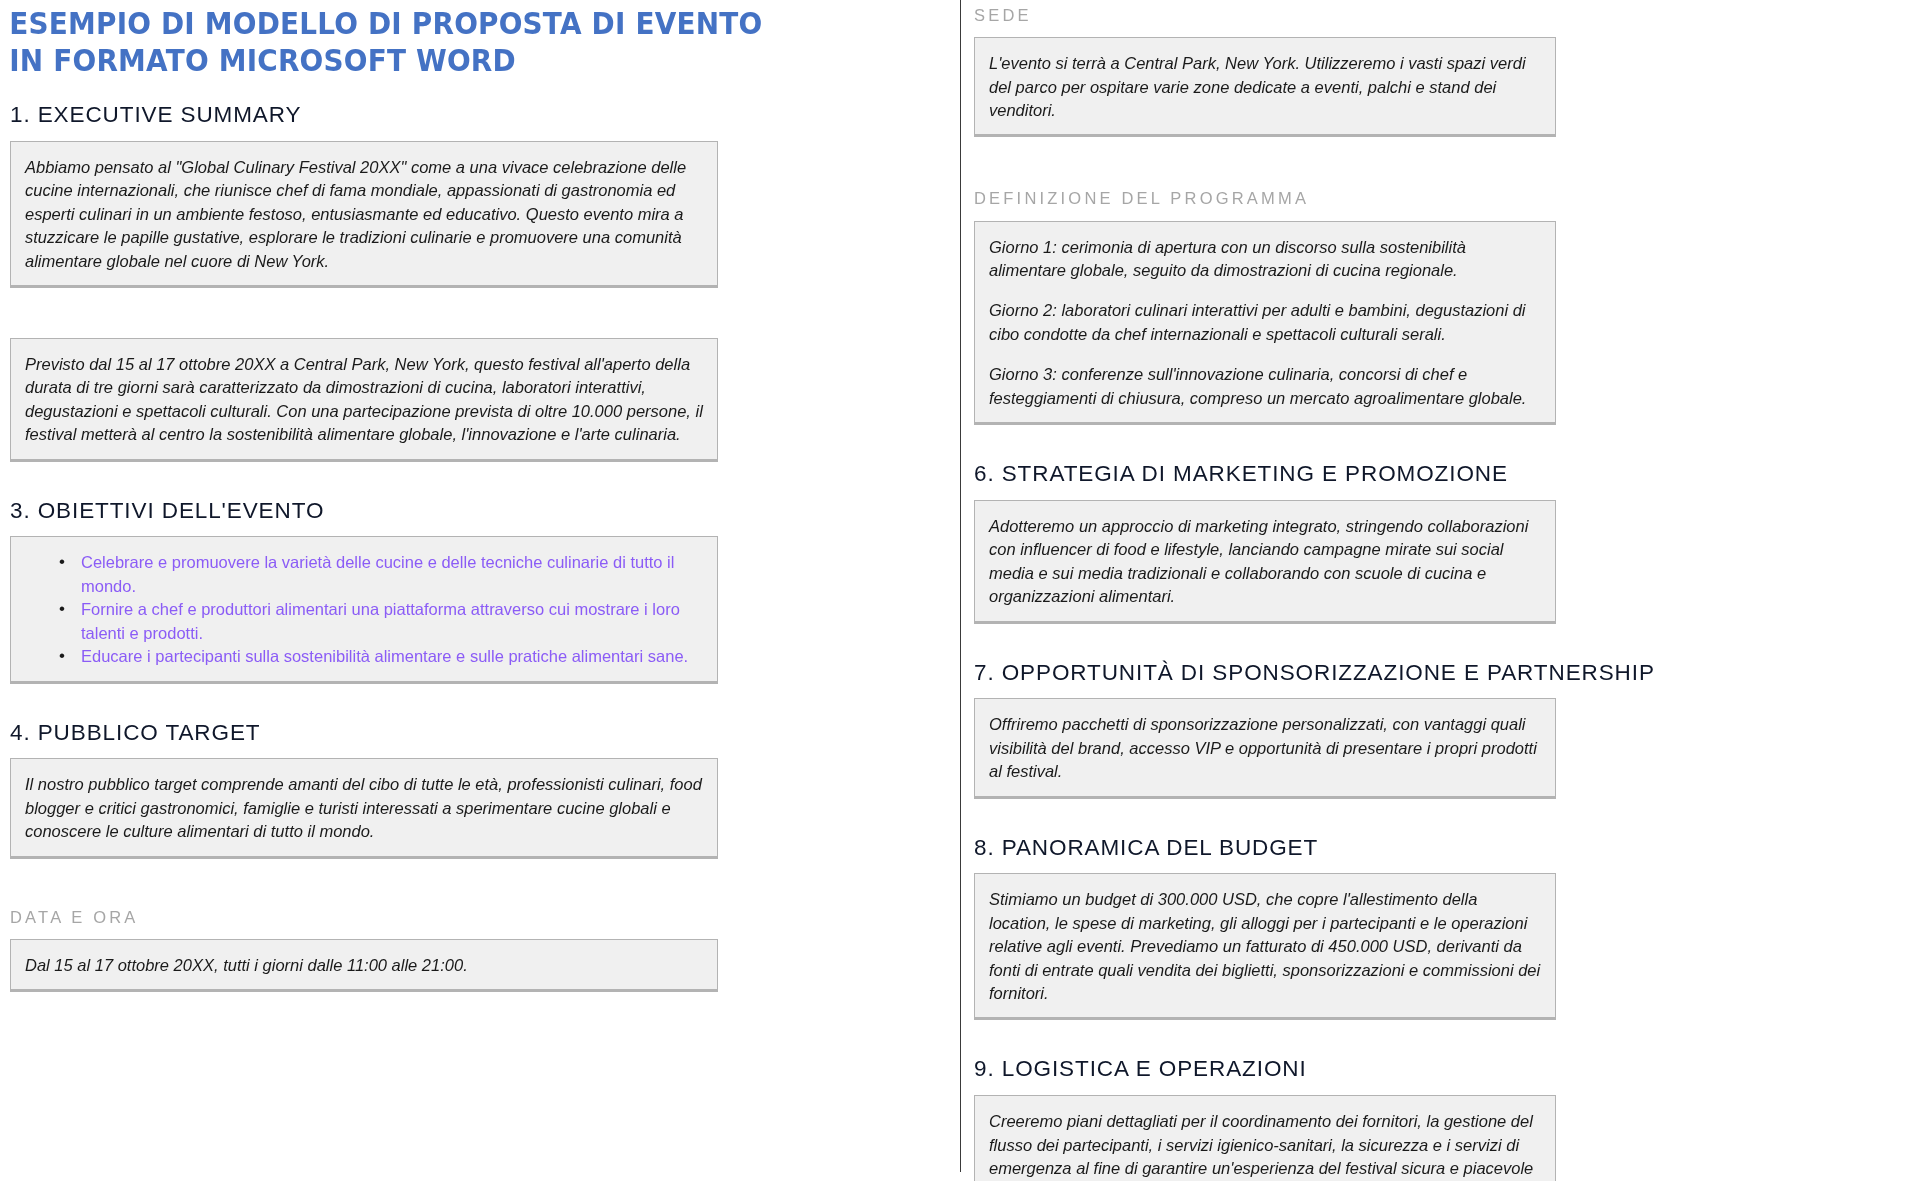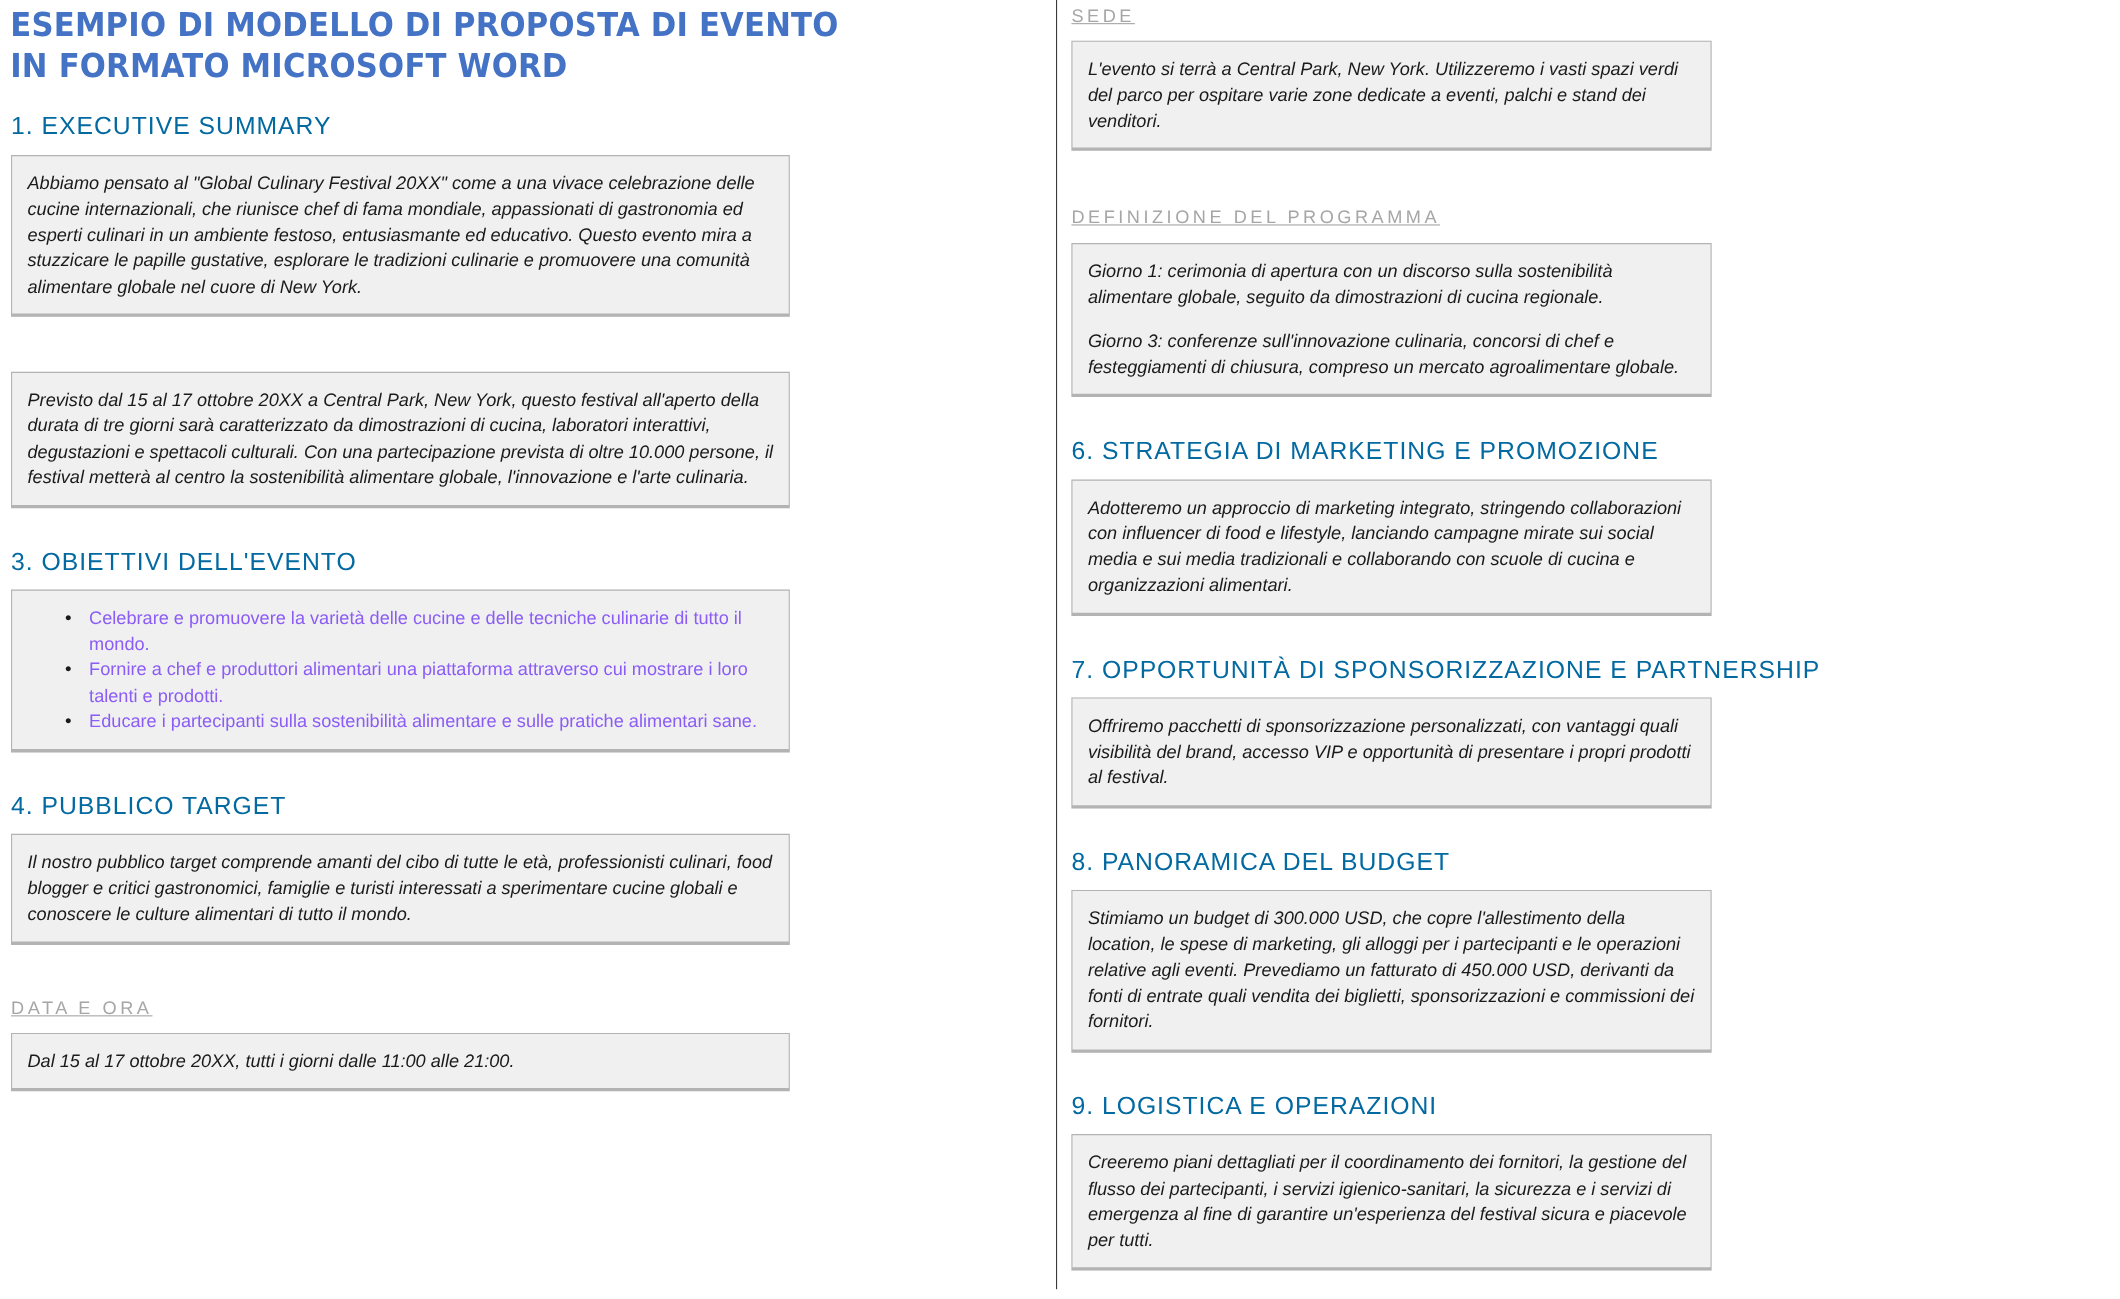--- a/index.html
+++ b/index.html
@@ -62,21 +62,21 @@
     margin: 0;
     padding: 6px 0 0 10px;
     text-transform: uppercase;
     transform: scaleX(0.93);
     transform-origin: left top;
     white-space: pre-line;
   }
 
   
   .section-heading {
-    color: #0369a1;
+    color: #0f172a;
     font-family: "Liberation Sans", sans-serif;
     font-size: 22.5px;
     font-weight: 400;
     letter-spacing: 0.9px;
     margin: 0;
     padding: 0;
     white-space: nowrap;
     line-height: 1.1;
   }
 
@@ -85,21 +85,20 @@
     color: #a6a6a6;
     font-family: "Liberation Sans", sans-serif;
     font-size: 16.5px;
     font-weight: 400;
     letter-spacing: 3.2px;
     text-transform: uppercase;
     margin: 0;
     padding: 0;
     line-height: 1.1;
     white-space: nowrap;
-    text-decoration: underline;
   }
 
   
   .box {
     background: #f0f0f0;
     border: 1px solid #b3b3b3;
     border-bottom: 3px solid #b3b3b3;
     box-sizing: border-box;
     padding: 14px 14px 12px 14px;
   }
@@ -228,20 +227,21 @@
         </div>
       </div>
 
       <div class="gap-right-box-sub"></div>
 
       <div>
         <h3 class="sub-heading">DEFINIZIONE DEL PROGRAMMA</h3>
         <div class="gap-h-box"></div>
         <div class="box">
           <p>Giorno 1: cerimonia di apertura con un discorso sulla sostenibilità alimentare globale, seguito da dimostrazioni di cucina regionale.</p>
+          <p>Giorno 2: laboratori culinari interattivi per adulti e bambini, degustazioni di cibo condotte da chef internazionali e spettacoli culturali serali.</p>
           <p>Giorno 3: conferenze sull'innovazione culinaria, concorsi di chef e festeggiamenti di chiusura, compreso un mercato agroalimentare globale.</p>
         </div>
       </div>
 
       <div class="gap-box-h"></div>
 
       <div>
         <h2 class="section-heading">6. STRATEGIA DI MARKETING E PROMOZIONE</h2>
         <div class="gap-h-box"></div>
         <div class="box">

